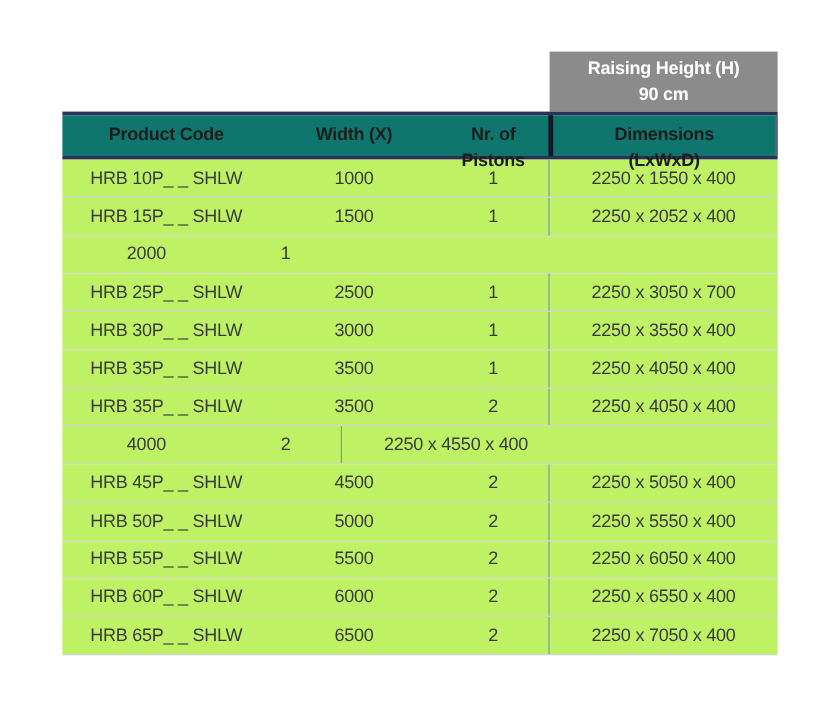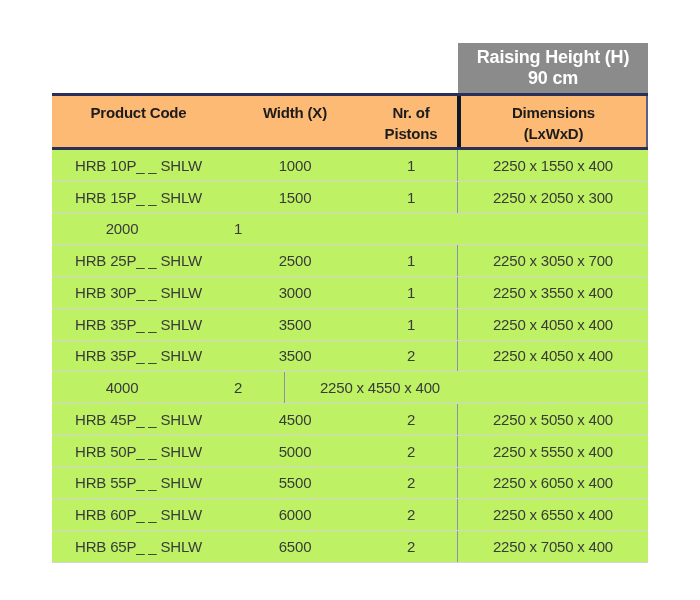--- a/index.html
+++ b/index.html
@@ -14,43 +14,43 @@
   
   .raising-box {
     position: absolute;
     left: 458px;
     top: 43px;
     width: 190px;
     height: 50px;
     background: #8b8b8b;
     color: #ffffff;
     font-weight: bold;
-    font-size: 18px;
+    font-size: 15px;
     line-height: 21px;
     letter-spacing: -0.2px;
     display: flex;
     flex-direction: column;
     align-items: center;
     justify-content: center;
     text-align: center;
   }
   .table {
     position: absolute;
     left: 52px;
     top: 93px;
     width: 596px;
   }
   .navy-line {
     height: 3px;
     background: #2b3156;
   }
   .header-row {
     display: flex;
-    height: 51px;
-    background: #fdba74;
+    height: 34px;
+    background: #0f766e;
   }
   .hcell {
     box-sizing: border-box;
     text-align: center;
     padding-top: 6px;
     font-weight: bold;
     font-size: 15px;
     line-height: 21px;
     letter-spacing: -0.2px;
     color: #1c1c1c;
@@ -120,21 +120,21 @@
         <div class="trow">
           <div class="cell c0 w0">HRB 10P_ _ SHLW</div>
           <div class="cell c1 w1">1000</div>
           <div class="cell c2 w2">1</div>
           <div class="cell c3 w3">2250 x 1550 x 400</div>
         </div>
         <div class="trow">
           <div class="cell c0 w0">HRB 15P_ _ SHLW</div>
           <div class="cell c1 w1">1500</div>
           <div class="cell c2 w2">1</div>
-          <div class="cell c3 w3">2250 x 2050 x 300</div>
+          <div class="cell c3 w3">2250 x 2052 x 400</div>
         </div>
         <div class="trow">
           <div class="cell c1 w1">2000</div>
           <div class="cell c2 w2">1</div>
         </div>
         <div class="trow">
           <div class="cell c0 w0">HRB 25P_ _ SHLW</div>
           <div class="cell c1 w1">2500</div>
           <div class="cell c2 w2">1</div>
           <div class="cell c3 w3">2250 x 3050 x 700</div>

